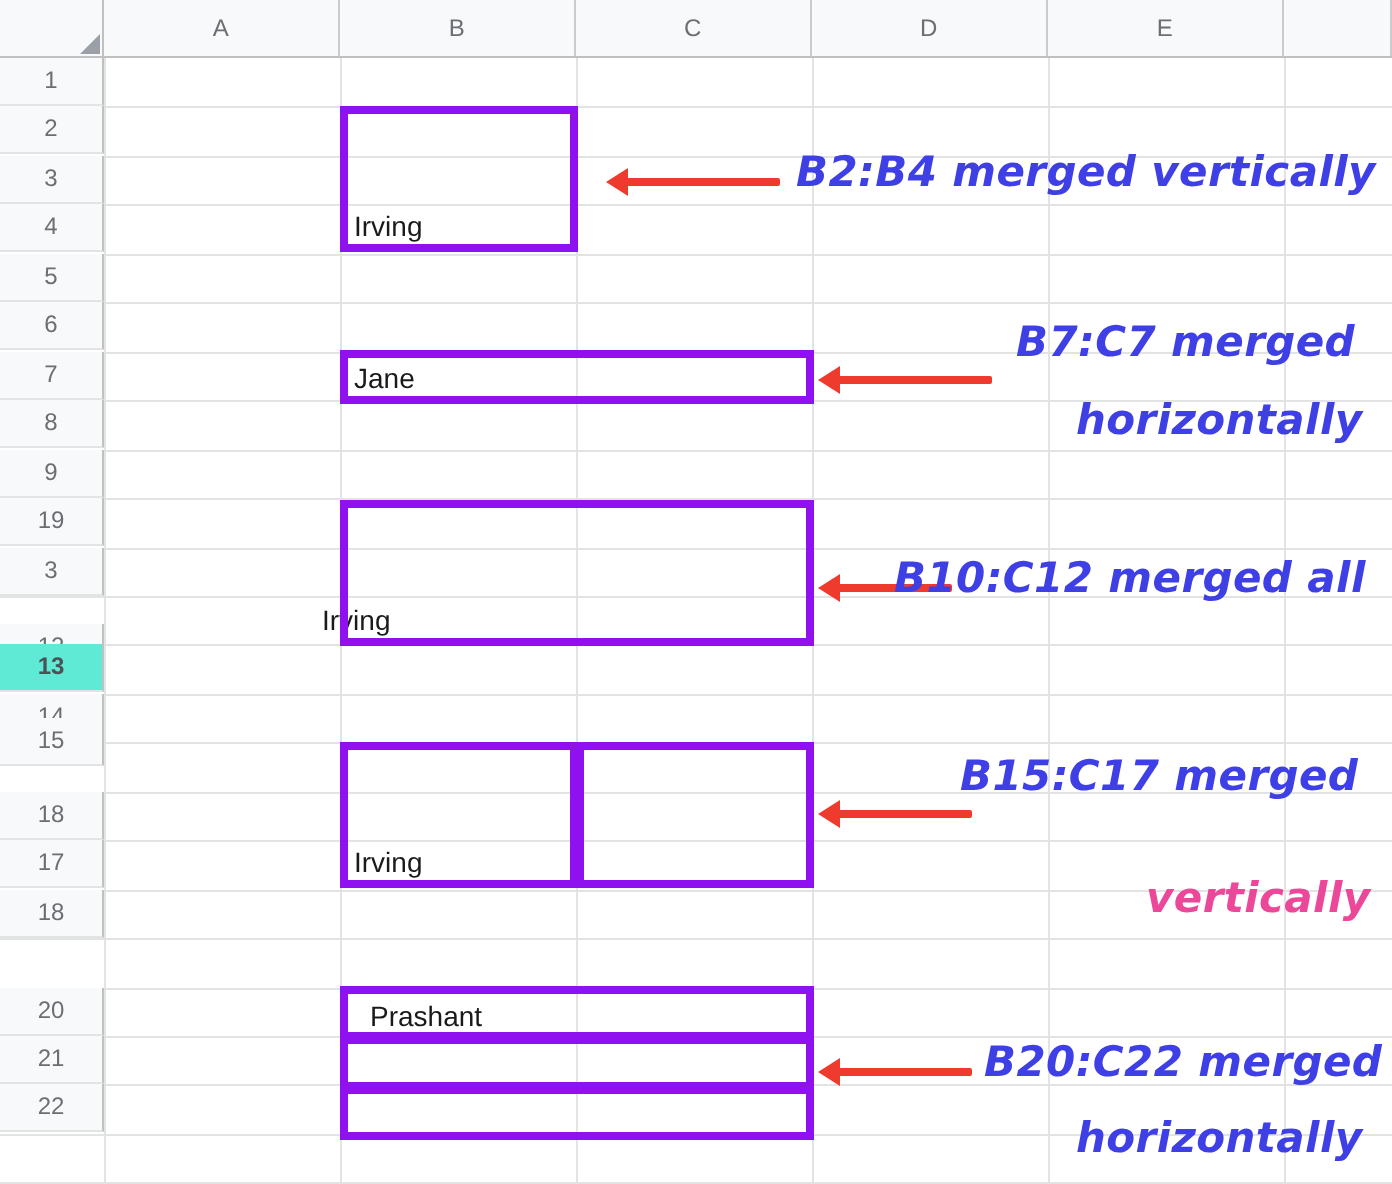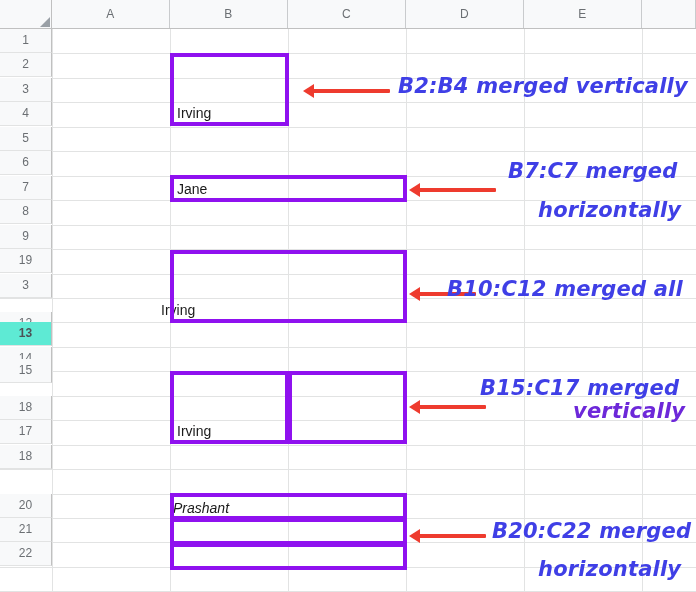--- a/index.html
+++ b/index.html
@@ -178,21 +178,21 @@
       <div class="gridline-h" style="top: 542px;"></div>
       <div class="gridline-h" style="top: 567px;"></div>
       <div class="gridline-h" style="top: 591px;"></div>
     </div>
 
   <div id="cells-layer">
       <div class="cell-text" style="left: 177px; top: 105px;">Irving</div>
       <div class="cell-text" style="left: 177px; top: 181px;">Jane</div>
       <div class="cell-text" style="left: 161px; top: 302px;">Irving</div>
       <div class="cell-text" style="left: 177px; top: 423px;">Irving</div>
-      <div class="cell-text" style="left: 173px; top: 500px; font-style: italic;">Prashant</div>
+      <div class="cell-text" style="left: 185px; top: 500px;">Prashant</div>
     </div>
 
   <div id="merge-layer">
       <div class="merge-box" style="left: 170px; top: 53px; width: 119px; height: 73px; border-color: rgb(143, 17, 239);"></div>
       <div class="merge-box" style="left: 170px; top: 175px; width: 237px; height: 27px; border-color: rgb(143, 17, 239);"></div>
       <div class="merge-box" style="left: 170px; top: 250px; width: 237px; height: 73px; border-color: rgb(143, 17, 239);"></div>
       <div class="merge-box" style="left: 170px; top: 371px; width: 119px; height: 73px; border-color: rgb(143, 17, 239);"></div>
       <div class="merge-box" style="left: 288px; top: 371px; width: 119px; height: 73px; border-color: rgb(143, 17, 239);"></div>
       <div class="merge-box" style="left: 170px; top: 493px; width: 237px; height: 27px; border-color: rgb(143, 17, 239);"></div>
       <div class="merge-box" style="left: 170px; top: 518px; width: 237px; height: 27px; border-color: rgb(143, 17, 239);"></div>
@@ -221,21 +221,21 @@
         <div class="shaft" style="width: 68px; background: rgb(238, 59, 46);"></div>
       </div>
     </div>
 
   <div id="annot-layer">
       <div class="annot" style="left: 398px; top: 74px; color: rgb(63, 63, 230);">B2:B4 merged vertically</div>
       <div class="annot" style="left: 508px; top: 159px; color: rgb(63, 63, 230);">B7:C7 merged</div>
       <div class="annot" style="left: 538px; top: 198px; color: rgb(63, 63, 230);">horizontally</div>
       <div class="annot" style="left: 447px; top: 277px; color: rgb(63, 63, 230);">B10:C12 merged all</div>
       <div class="annot" style="left: 480px; top: 376px; color: rgb(63, 63, 230);">B15:C17 merged</div>
-      <div class="annot" style="left: 573px; top: 399px; color: #6d28d9;">vertically</div>
+      <div class="annot" style="left: 573px; top: 437px; color: #ec4899;">vertically</div>
       <div class="annot" style="left: 492px; top: 519px; color: rgb(63, 63, 230);">B20:C22 merged</div>
       <div class="annot" style="left: 538px; top: 557px; color: rgb(63, 63, 230);">horizontally</div>
     </div>
 
   <div class="colhead-row" id="colhead-row">
       <div class="colhead" style="left: 52px; width: 118px;">A</div>
       <div class="colhead" style="left: 170px; width: 118px;">B</div>
       <div class="colhead" style="left: 288px; width: 118px;">C</div>
       <div class="colhead" style="left: 406px; width: 118px;">D</div>
       <div class="colhead" style="left: 524px; width: 118px;">E</div>

